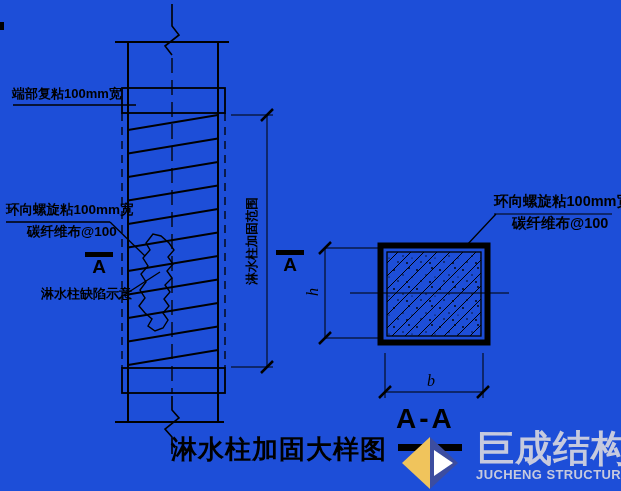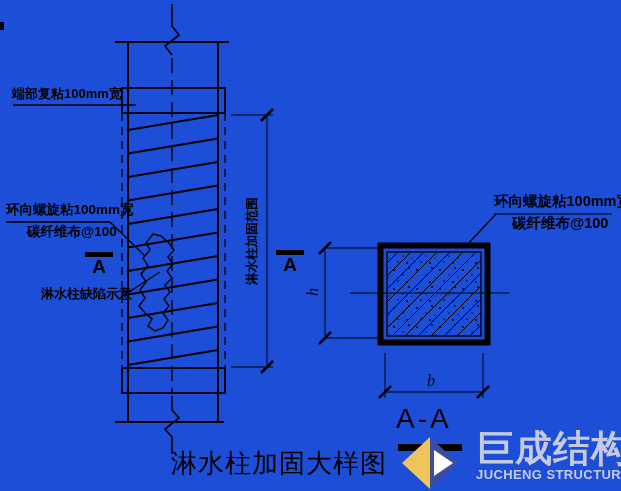--- a/index.html
+++ b/index.html
@@ -34,25 +34,25 @@
   .lbl-h{
     left:313px;top:292px;font-size:16px;
     font-family:"Liberation Serif", serif;font-style:italic;font-weight:normal;
     transform:translate(-50%,-50%) rotate(-90deg);
   }
   .lbl-b{
     left:427px;top:372px;font-size:16px;
     font-family:"Liberation Serif", serif;font-style:italic;font-weight:normal;
   }
   .lbl-aa{
-    left:396px;top:404px;font-size:28px;font-weight:normal;letter-spacing:3px;
+    left:396px;top:404px;font-size:28px;font-weight:bold;letter-spacing:3px;
     font-family:"Liberation Sans", sans-serif;
   }
   .lbl-title{
-    left:171px;top:450px;font-size:26px;font-weight:400;letter-spacing:1px;
+    left:171px;top:436px;font-size:26px;font-weight:700;letter-spacing:1px;
     font-family:"Liberation Serif", serif;
   }
   .logo-cn{
     position:absolute;left:477px;top:424px;
     font-size:37px;font-weight:bold;letter-spacing:1px;
     color:#c6cade;white-space:nowrap;
   }
   .logo-en{
     position:absolute;left:476px;top:467px;
     font-size:13px;font-weight:bold;letter-spacing:0.4px;

